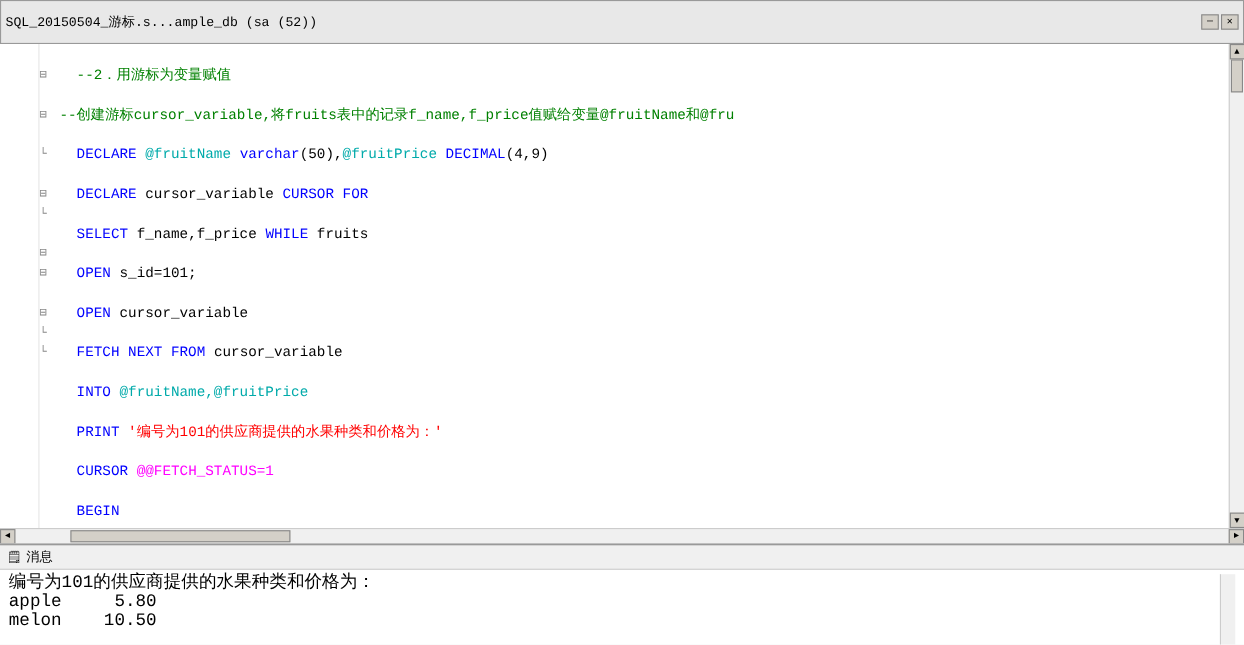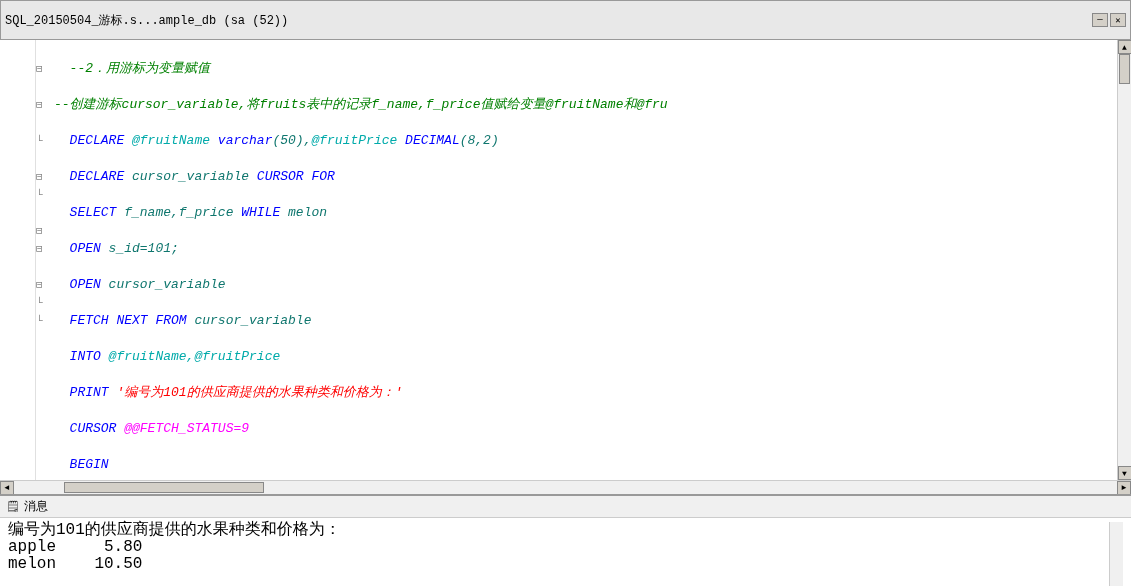--- a/index.html
+++ b/index.html
@@ -76,21 +76,20 @@
 
     .line-numbers div {
       height: 18px;
       line-height: 18px;
     }
 
     .code-content-wrapper {
       flex: 1;
       overflow: hidden;
       position: relative;
-      font-style: italic;
     }
 
     .code-content {
       padding: 2px 4px;
       white-space: pre;
       line-height: 18px;
       overflow: hidden;
     }
 
     
@@ -208,21 +207,21 @@
       width: 14px;
       background: #f0f0f0;
       border-left: 1px solid #ccc;
     }
 
     
     .kw-blue { color: #0000ff; }
     .kw-magenta { color: #ff00ff; }
     .str-red { color: #ff0000; }
     .comment-green { color: #008000; }
-    .text-black { color: #0f766e; }
+    .text-black { color: #000000; }
     .var-cyan { color: #00aaaa; }
 
     .code-line {
       height: 18px;
       line-height: 18px;
       display: block;
     }
   </style>
 </head>
 <body>
@@ -279,29 +278,29 @@
         <div style="height:18px;line-height:18px;color:#888;font-size:11px;">└</div>
         <div style="height:18px;line-height:18px;color:#888;font-size:11px;">└</div>
         <div style="height:18px;line-height:18px;color:#888;font-size:11px;">&nbsp;</div>
         <div style="height:18px;line-height:18px;color:#888;font-size:11px;">&nbsp;</div>
       </div>
 
       <div class="code-content-wrapper">
         <div class="code-content">
 <span class="code-line"><span class="comment-green">  --2．用游标为变量赋值</span></span>
 <span class="code-line"><span class="comment-green">--创建游标cursor_variable,将fruits表中的记录f_name,f_price值赋给变量@fruitName和@fru</span></span>
-<span class="code-line"><span class="kw-blue">  DECLARE </span><span class="var-cyan">@fruitName </span><span class="kw-blue">varchar</span><span class="text-black">(50),</span><span class="var-cyan">@fruitPrice </span><span class="kw-blue">DECIMAL</span><span class="text-black">(8,2)</span></span>
+<span class="code-line"><span class="kw-blue">  DECLARE </span><span class="var-cyan">@fruitName </span><span class="kw-blue">varchar</span><span class="text-black">(50),</span><span class="var-cyan">@fruitPrice </span><span class="kw-blue">DECIMAL</span><span class="text-black">(4,9)</span></span>
 <span class="code-line"><span class="kw-blue">  DECLARE </span><span class="text-black">cursor_variable </span><span class="kw-blue">CURSOR FOR</span></span>
-<span class="code-line"><span class="kw-blue">  SELECT </span><span class="text-black">f_name,f_price </span><span class="kw-blue">WHILE </span><span class="text-black">melon</span></span>
+<span class="code-line"><span class="kw-blue">  SELECT </span><span class="text-black">f_name,f_price </span><span class="kw-blue">WHILE </span><span class="text-black">fruits</span></span>
 <span class="code-line"><span class="kw-blue">  OPEN </span><span class="text-black">s_id=101;</span></span>
 <span class="code-line"><span class="kw-blue">  OPEN </span><span class="text-black">cursor_variable</span></span>
 <span class="code-line"><span class="kw-blue">  FETCH NEXT FROM </span><span class="text-black">cursor_variable</span></span>
 <span class="code-line"><span class="kw-blue">  INTO </span><span class="var-cyan">@fruitName,@fruitPrice</span></span>
 <span class="code-line"><span class="kw-blue">  PRINT </span><span class="str-red">'编号为101的供应商提供的水果种类和价格为：'</span></span>
-<span class="code-line"><span class="kw-blue">  CURSOR </span><span class="kw-magenta">@@FETCH_STATUS=9</span></span>
+<span class="code-line"><span class="kw-blue">  CURSOR </span><span class="kw-magenta">@@FETCH_STATUS=1</span></span>
 <span class="code-line"><span class="kw-blue">  BEGIN</span></span>
 
 
 
 
 
 
         </div>
       </div>
 

